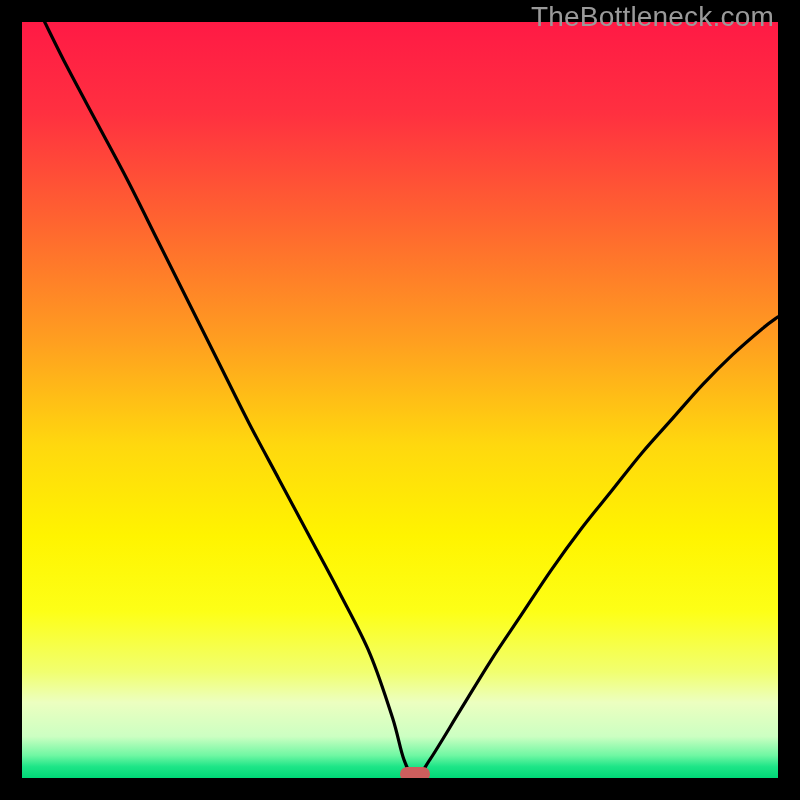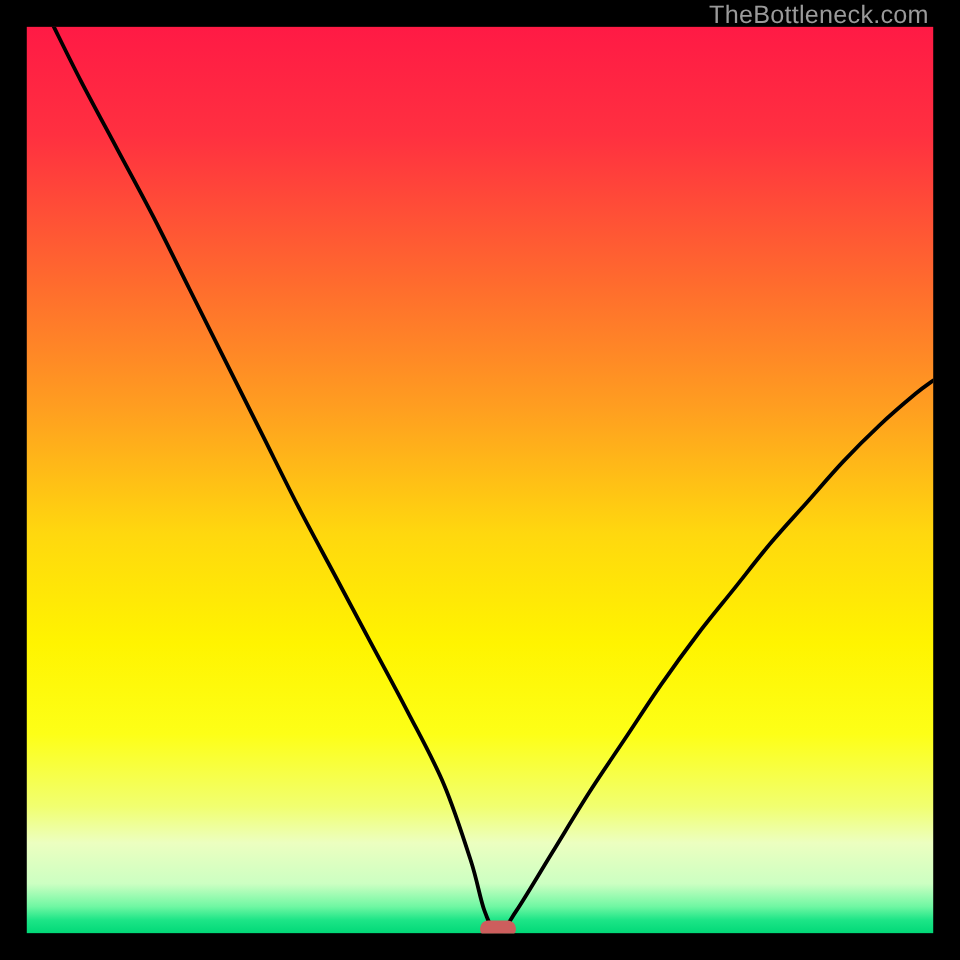--- a/index.html
+++ b/index.html
@@ -33,21 +33,21 @@
   }
   .curve-wrap {
     position: absolute;
     inset: 0;
   }
   .watermark {
     position: absolute;
     top: 1px;
     right: 26px;
     color: #9a9a9a;
-    font-size: 21px;
+    font-size: 28px;
     letter-spacing: 0.2px;
     font-weight: 400;
     user-select: none;
     margin-left: 16px;
   }
   .minimum-marker {
     position: absolute;
     width: 30px;
     height: 14px;
     border-radius: 7px;

